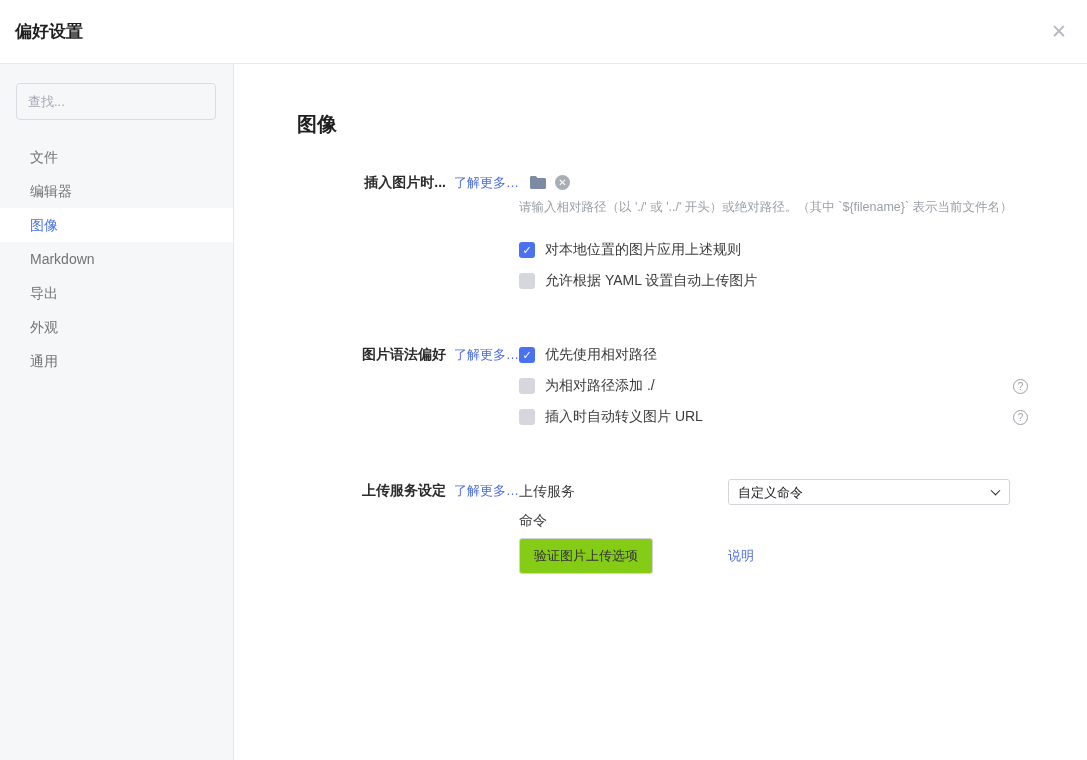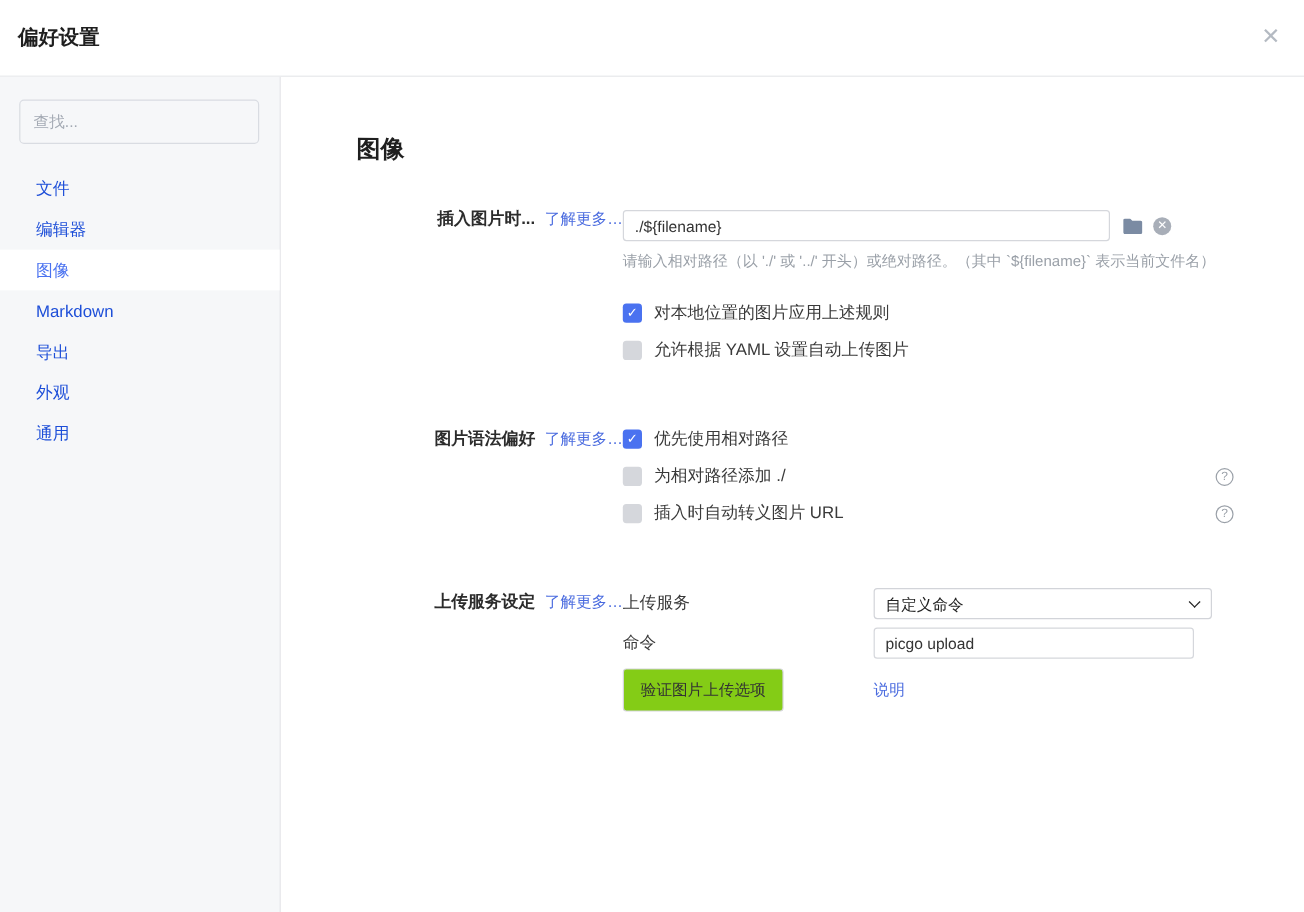--- a/index.html
+++ b/index.html
@@ -15,21 +15,21 @@
   .close-btn { margin-left: auto; font-size: 19px; color: #b4bac2; line-height: 1; cursor: pointer; }
 
   .layout { display: flex; height: 706px; }
 
   
   .sidebar { width: 234px; background: #f6f7f9; border-right: 1px solid #e6e7ea; flex-shrink: 0; }
   .search-wrap { padding: 19px 17px 0 16px; }
   .search-input { width: 100%; height: 37px; border: 1px solid #d9dce2; border-radius: 4px; background: transparent; padding: 0 11px; font-size: 13px; color: #333; font-family: inherit; outline: none; }
   .search-input::placeholder { color: #a3a9b3; }
   .nav { margin-top: 20px; }
-  .nav-item { height: 34px; line-height: 34px; padding-left: 30px; font-size: 14px; color: #1d4ed8; cursor: pointer; }
+  .nav-item { height: 34px; line-height: 34px; padding-left: 30px; font-size: 14px; color: #737373; cursor: pointer; }
   .nav-item.active { background: #fff; color: #4a72f0; }
 
   
   .main { flex: 1; padding-left: 63px; }
   .page-title { margin-top: 47px; font-size: 20px; font-weight: bold; color: #1f1f1f; }
 
   .section { display: flex; align-items: flex-start; }
   .section-1 { margin-top: 31px; }
   .section-2 { margin-top: 43px; }
   .section-3 { margin-top: 40px; }
@@ -100,21 +100,20 @@
   <div class="main">
     <div class="page-title">图像</div>
 
     <div class="section section-1">
       <div class="section-label-col">
         <span class="section-label">插入图片时...</span>
         <a class="link">了解更多…</a>
       </div>
       <div class="controls">
         <div class="path-row">
-          <input class="text-input path-input" type="text" value="./${filename}" style="">
           <span class="folder-icon">
             <svg width="16" height="13" viewBox="0 0 16 13">
                 <path d="M0 1.5C0 .7.7 0 1.5 0h4.2l1.9 2h6.9c.8 0 1.5.7 1.5 1.5v8c0 .8-.7 1.5-1.5 1.5h-13C.7 13 0 12.3 0 11.5z" fill="#7b8ba3"></path>
               </svg>
           </span>
           <span class="clear-icon">✕</span>
         </div>
         <div class="hint">请输入相对路径（以 './' 或 '../' 开头）或绝对路径。（其中 `${filename}` 表示当前文件名）</div>
 
         <div class="cb-group-1">
@@ -163,21 +162,20 @@
           <span class="form-label">上传服务</span>
           <div class="select-wrap upload-select-wrap">
             <select class="select select-small">
               <option>自定义命令</option>
             </select>
             <span class="chevron"></span>
           </div>
         </div>
         <div class="form-row">
           <span class="form-label">命令</span>
-          <input class="text-input cmd-input" type="text" value="picgo upload" style="">
         </div>
         <div class="form-row btn-row">
           <div class="btn-col">
             <button class="btn">验证图片上传选项</button>
           </div>
           <a class="link" style="margin-left:0;">说明</a>
         </div>
       </div>
     </div>
 

